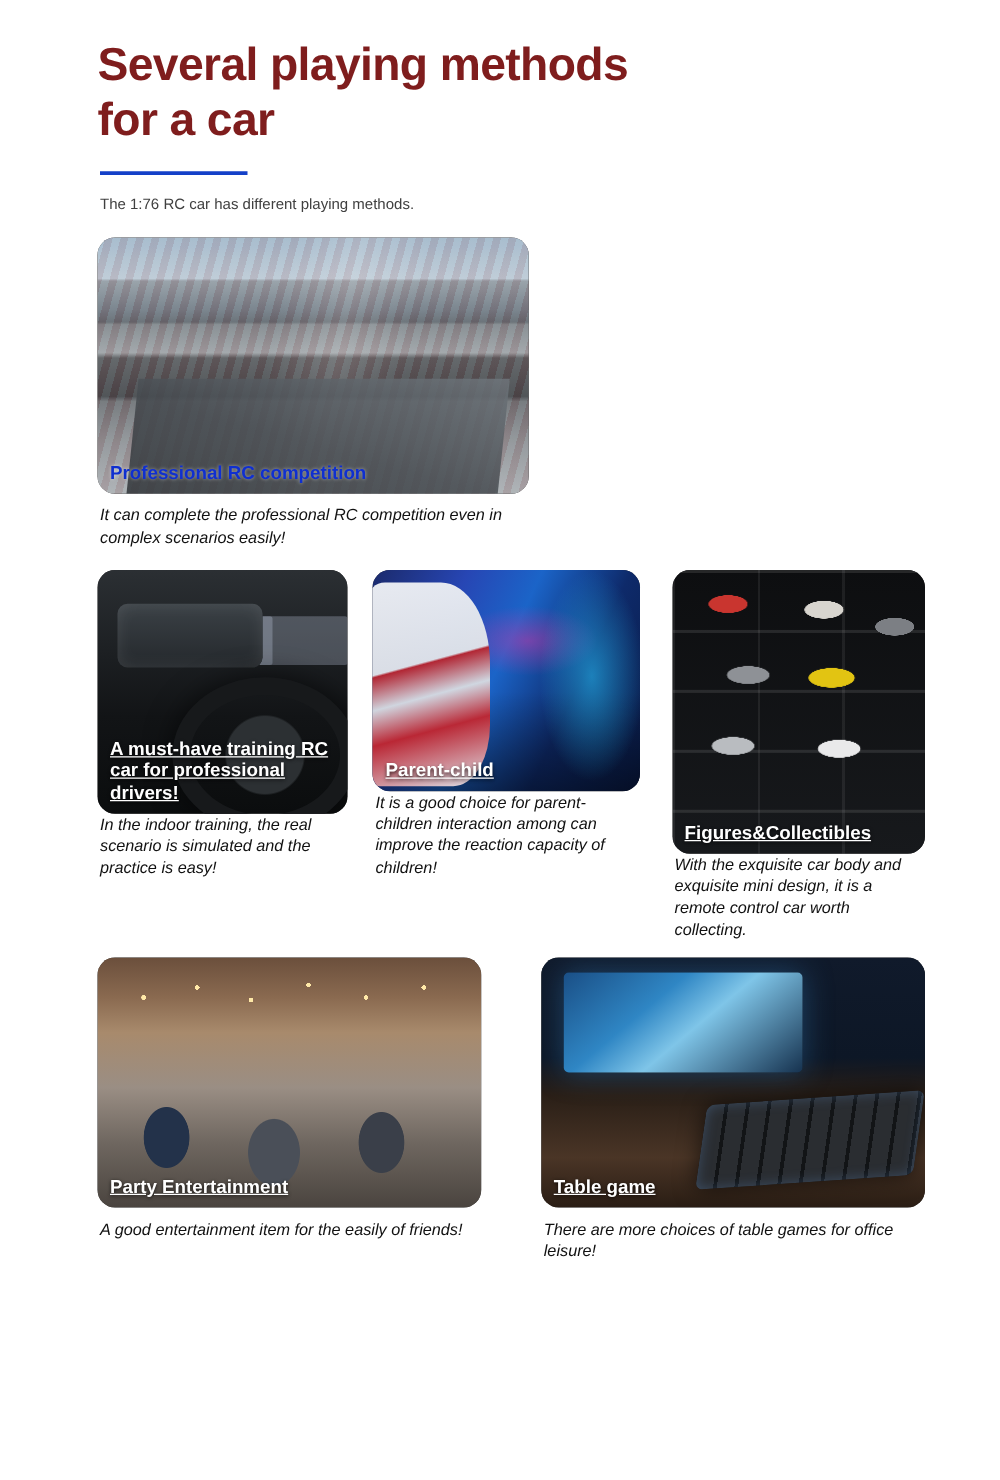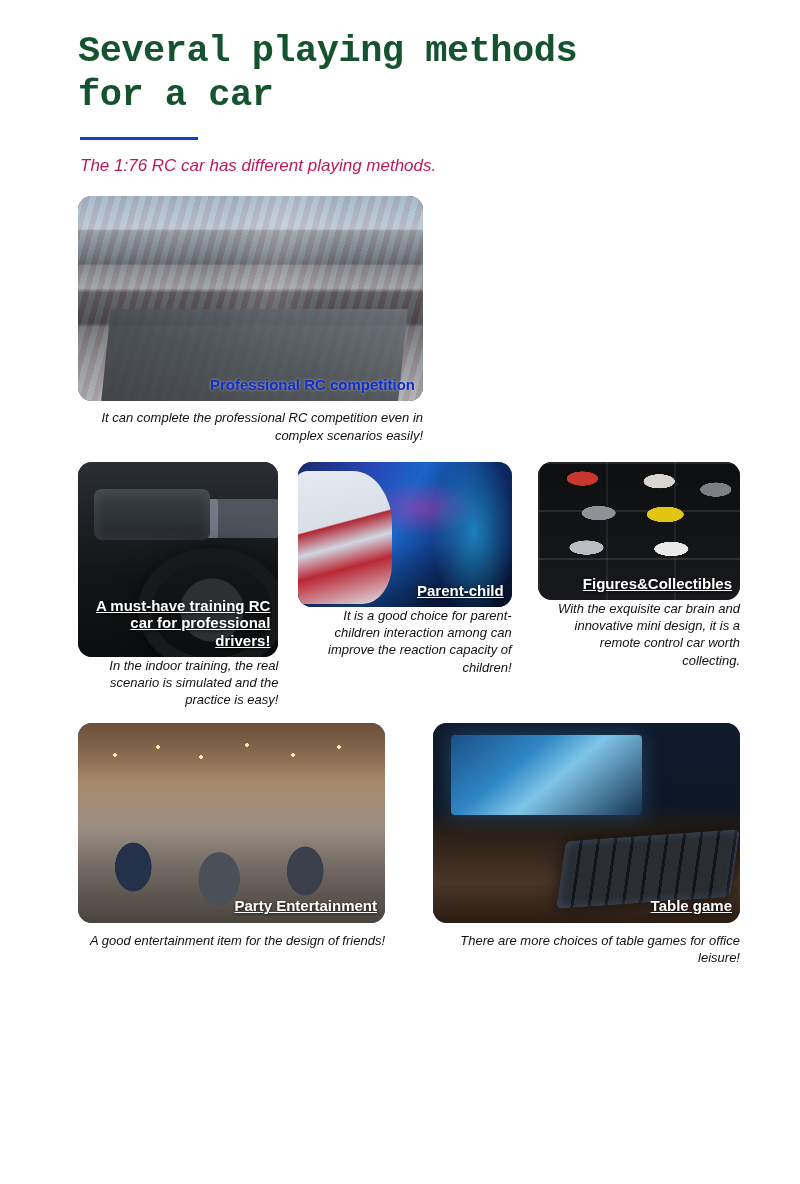--- a/index.html
+++ b/index.html
@@ -19,47 +19,44 @@
     width: 800px;
     height: 1184px;
     box-sizing: border-box;
     padding: 30px 60px 0 78px;
   }
   
   .title {
     font-size: 37px;
     line-height: 1.18;
     font-weight: bold;
-    color: #14532d;
+    color: #7f1d1d;
     letter-spacing: -0.5px;
     margin: 0;
     white-space: pre-line;
-    font-family: Liberation Mono, monospace;
   }
   .rule {
     width: 118px;
     height: 3px;
     background: #1440c8;
     margin: 20px 0 16px 2px;
   }
   .subtitle {
-    font-size: 17px;
-    font-style: italic;
-    color: #be185d;
+    font-size: 12px;
+    color: #404040;
     margin: 0 0 20px 2px;
   }
   
   .row {
     display: flex;
     margin-bottom: 18px;
   }
   .row.row-2 { margin-bottom: 14px; }
   .card {
     box-sizing: border-box;
-    text-align: right;
   }
   .thumb {
     position: relative;
     border-radius: 14px;
     overflow: hidden;
     background: #333;
   }
   .thumb .caption {
     position: absolute;
     left: 10px;
@@ -86,22 +83,22 @@
   }
   
   .r1 .card { width: 345px; }
   .r1 .card + .card { margin-left: 14px; }
   .r1 .thumb { height: 205px; }
   
   .r2 .card-a { width: 202px; }
   .r2 .card-b { width: 215px; margin-left: 20px; }
   .r2 .card-c { width: 204px; margin-left: 26px; }
   .r2 .thumb { height: 195px; }
-  .r2 .thumb-b { height: 145px; }
-  .r2 .thumb-c { height: 138px; }
+  .r2 .thumb-b { height: 177px; }
+  .r2 .thumb-c { height: 227px; }
   .r2 .desc { margin-top: 0; }
   
   .r3 .card { width: 310px; }
   .r3 .card + .card { margin-left: 48px; }
   .r3 .thumb { height: 200px; }
   .r3 .desc { margin-top: 9px; }
 
   
   .ph { position: absolute; inset: 0; }
   
@@ -317,33 +314,33 @@
         <div class="caption white">Parent-child</div>
       </div>
       <div class="desc">It is a good choice for parent-children interaction among can improve the reaction capacity of children!</div>
     </div>
 
     <div class="card card-c">
       <div class="thumb thumb-c">
         <div class="ph ph-case"></div>
         <div class="caption white">Figures&amp;Collectibles</div>
       </div>
-      <div class="desc">With the exquisite car brain and innovative mini design, it is a remote control car worth collecting.</div>
+      <div class="desc">With the exquisite car body and exquisite mini design, it is a remote control car worth collecting.</div>
     </div>
 
   </div>
 
   <div class="row r3">
 
     <div class="card">
       <div class="thumb">
         <div class="ph ph-party"></div>
         <div class="caption white">Party Entertainment</div>
       </div>
-      <div class="desc">A good entertainment item for the design of friends!</div>
+      <div class="desc">A good entertainment item for the easily of friends!</div>
     </div>
 
     <div class="card">
       <div class="thumb">
         <div class="ph ph-desk"></div>
         <div class="caption white">Table game</div>
       </div>
       <div class="desc">There are more choices of table games for office leisure!</div>
     </div>
 

